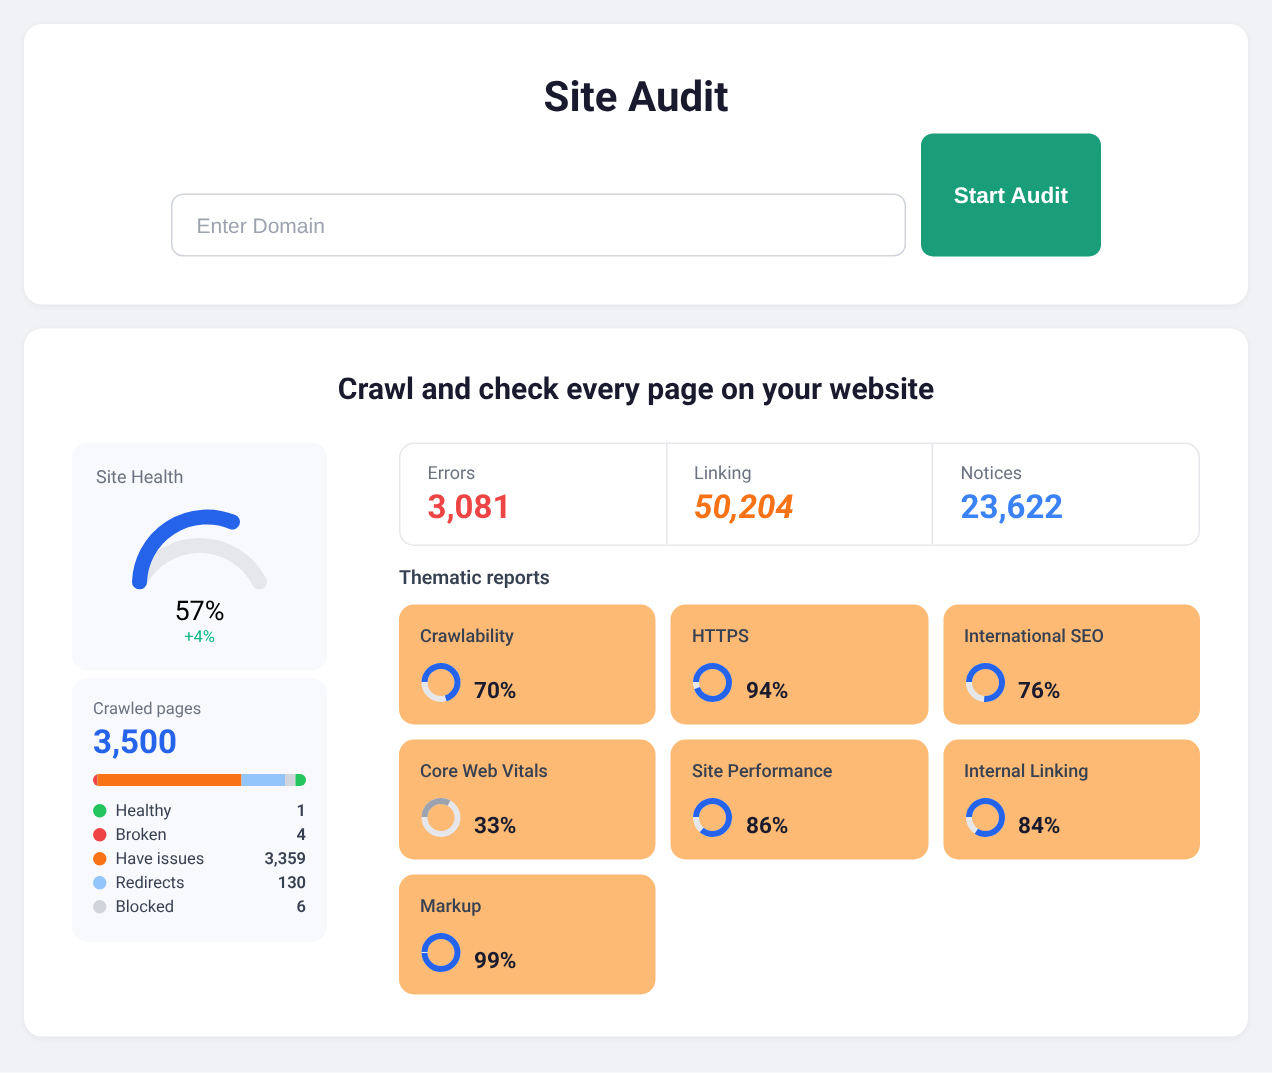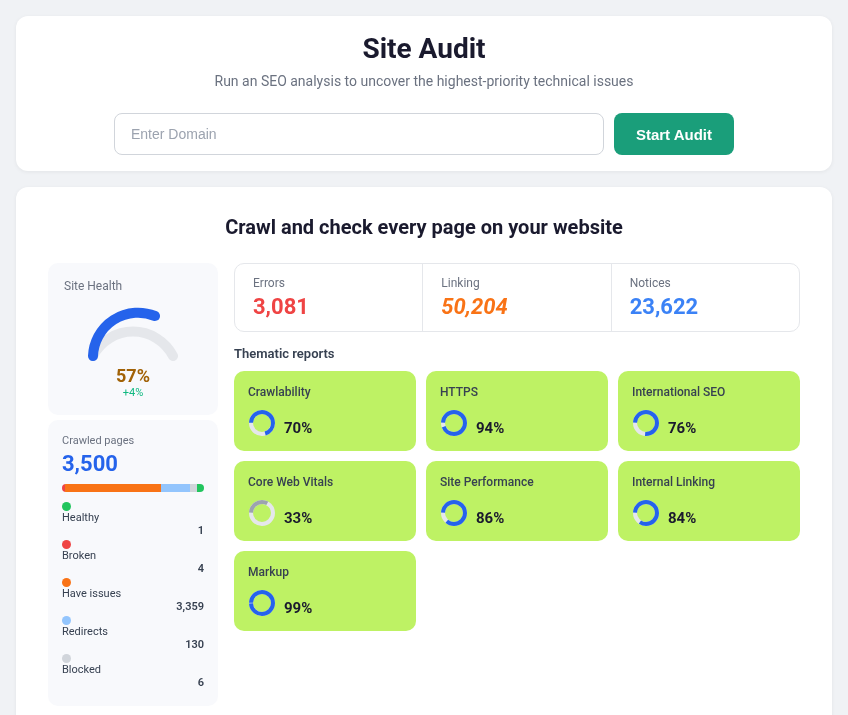--- a/index.html
+++ b/index.html
@@ -5,21 +5,21 @@
     * { box-sizing: border-box; margin: 0; padding: 0; }
     body {
       font-family: -apple-system, BlinkMacSystemFont, 'Segoe UI', Roboto, sans-serif;
       background: #f0f2f5;
       min-height: 715px;
       padding: 16px;
     }
     .top-card {
       background: #fff;
       border-radius: 12px;
-      padding: 16px 40px;
+      padding: 32px 40px;
       margin-bottom: 16px;
       text-align: center;
       box-shadow: 0 1px 4px rgba(0,0,0,0.06);
     }
     .top-card h1 {
       font-size: 28px;
       font-weight: 700;
       color: #1a1a2e;
       margin-bottom: 8px;
     }
@@ -35,20 +35,21 @@
       margin: 0 auto;
     }
     .search-row input {
       flex: 1;
       border: 1.5px solid #d1d5db;
       border-radius: 8px;
       padding: 12px 16px;
       font-size: 14px;
       color: #374151;
       outline: none;
+      margin-top: 40px;
     }
     .search-row input::placeholder { color: #9ca3af; }
     .start-audit-btn {
       background: #1a9e7a;
       color: #fff;
       border: none;
       border-radius: 8px;
       padding: 12px 22px;
       font-size: 15px;
       font-weight: 600;
@@ -97,22 +98,22 @@
       width: 100px;
       height: 60px;
       margin: 0 auto 4px;
     }
     .gauge-container svg {
       width: 100px;
       height: 60px;
     }
     .gauge-percent {
       font-size: 18px;
-      font-weight: 700;
-      color: #a16207;
+      font-weight: 400;
+      color: #000000;
       text-align: center;
     }
     .gauge-delta {
       font-size: 11px;
       color: #10b981;
       text-align: center;
     }
     .crawled-card {
       background: #f8f9fc;
       border-radius: 10px;
@@ -134,38 +135,39 @@
       border-radius: 4px;
       display: flex;
       overflow: hidden;
       margin-bottom: 10px;
     }
     .legend-list {
       list-style: none;
     }
     .legend-list li {
       display: flex;
+      align-items: center;
       font-size: 11px;
       color: #374151;
       margin-bottom: 3px;
-      flex-direction: column;
     }
     .legend-dot {
       width: 9px;
       height: 9px;
       border-radius: 50%;
       margin-right: 6px;
       flex-shrink: 0;
     }
     .legend-count {
       margin-left: auto;
       font-weight: 600;
     }
     .right-col {
       flex: 1;
+      margin-left: 32px;
     }
     .metrics-row {
       display: flex;
       border: 1.5px solid #e5e7eb;
       border-radius: 10px;
       overflow: hidden;
       margin-bottom: 14px;
     }
     .metric-box {
       flex: 1;
@@ -190,21 +192,21 @@
       font-weight: 600;
       color: #374151;
       margin-bottom: 10px;
     }
     .report-grid {
       display: grid;
       grid-template-columns: repeat(3, 1fr);
       gap: 10px;
     }
     .report-card {
-      background: #bef264;
+      background: #fdba74;
       border-radius: 10px;
       padding: 14px;
     }
     .report-card .report-title {
       font-size: 12px;
       color: #374151;
       font-weight: 500;
       margin-bottom: 10px;
     }
     .report-stat {
@@ -225,21 +227,20 @@
       font-size: 15px;
       font-weight: 700;
       color: #1a1a2e;
     }
   </style>
 </head>
 <body>
 
 <div class="top-card">
   <h1>Site Audit</h1>
-  <p>Run an SEO analysis to uncover the highest-priority technical issues</p>
   <div class="search-row">
     <input type="text" placeholder="Enter Domain" style="">
     <button class="start-audit-btn">Start Audit</button>
   </div>
 </div>
 
 <div class="main-card">
   <h2>Crawl and check every page on your website</h2>
   <div class="dashboard">
 

